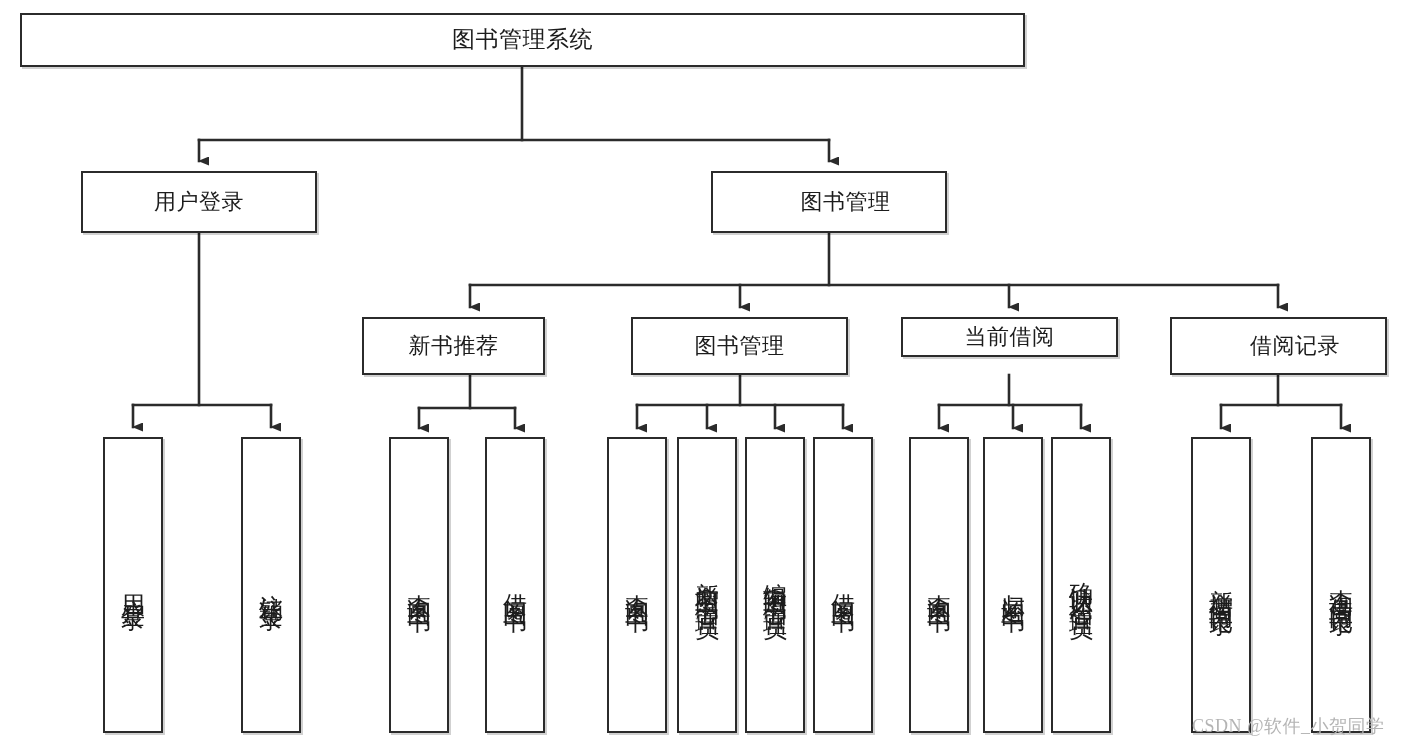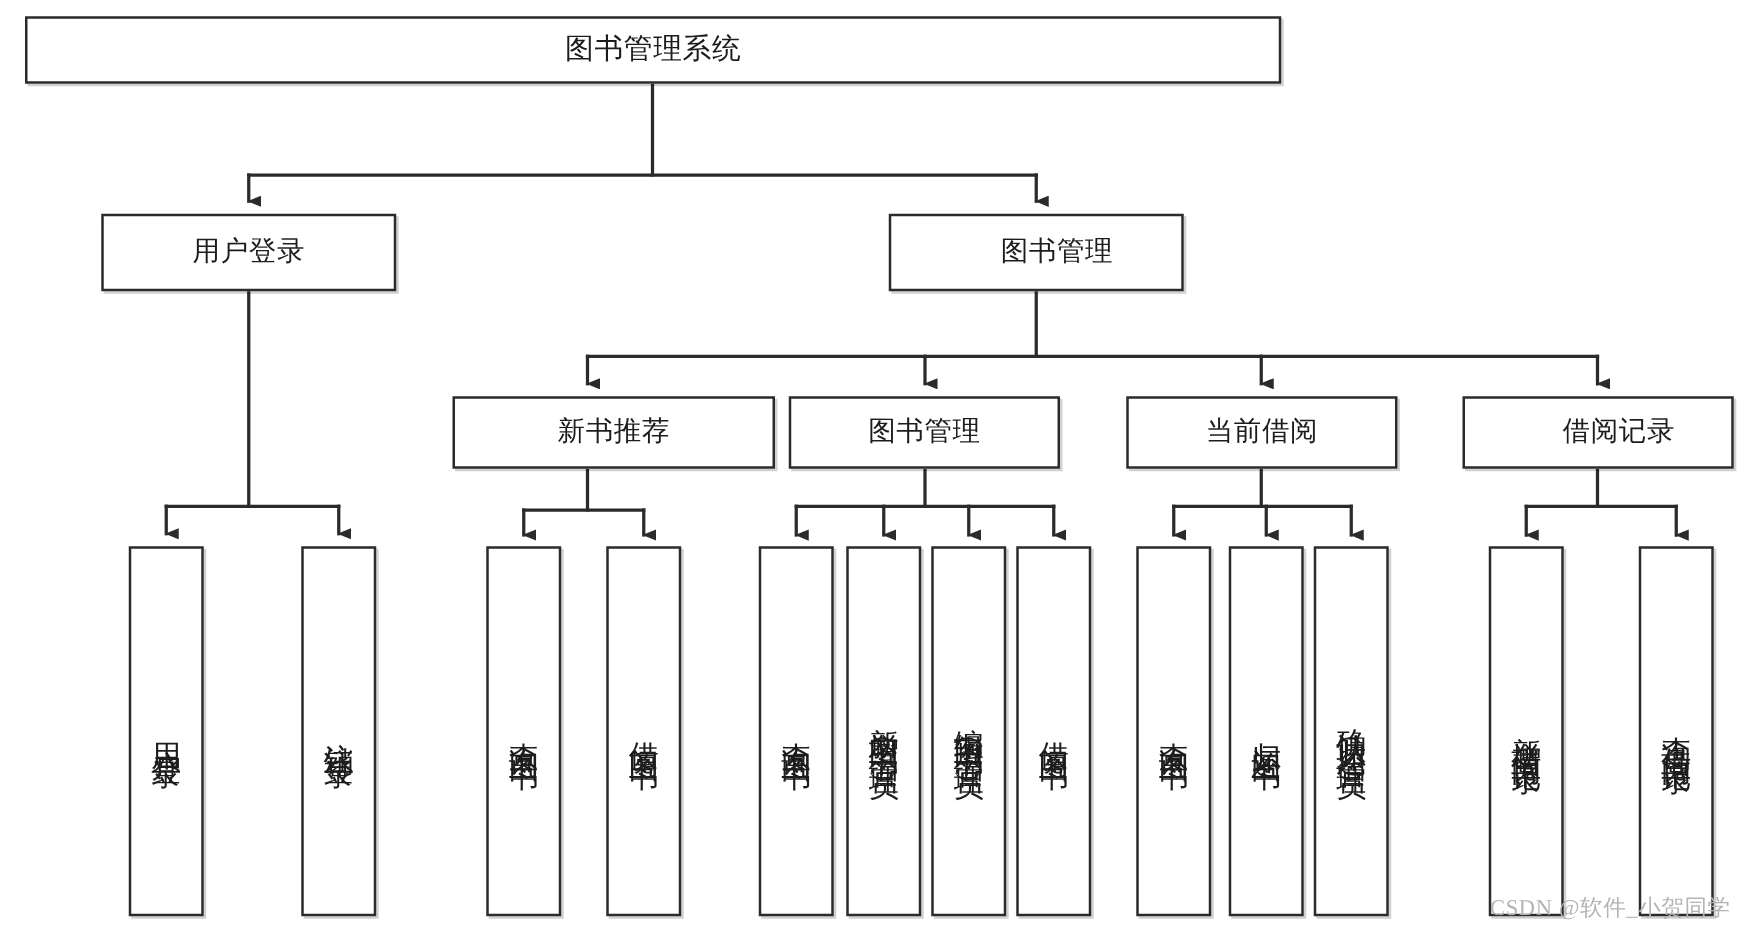--- a/index.html
+++ b/index.html
@@ -119,38 +119,38 @@
       <path d="M1013,405 L1013,428" marker-end="url(#arrowhead)"></path>
       <path d="M1081,405 L1081,428" marker-end="url(#arrowhead)"></path>
 
       <path d="M1278,375 L1278,405"></path>
       <path d="M1221,405 L1341,405"></path>
       <path d="M1221,405 L1221,428" marker-end="url(#arrowhead)"></path>
       <path d="M1341,405 L1341,428" marker-end="url(#arrowhead)"></path>
     </g>
   </svg>
 
-  <div class="node horizontal root" style="left:20px; top:13px; width:1005px; height:54px;">
+  <div class="node horizontal root" style="left:20px; top:13px; width:1005px; height:54px;font-family:Liberation Serif, serif;">
     <span class="label">图书管理系统</span>
   </div>
 
   <div class="node horizontal" style="left:81px; top:171px; width:236px; height:62px;">
     <span class="label">用户登录</span>
   </div>
   <div class="node horizontal" style="left:711px; top:171px; width:236px; height:62px;padding-left:33px;">
     <span class="label">图书管理</span>
   </div>
 
-  <div class="node horizontal" style="left:362px; top:317px; width:258px; height:58px;">
+  <div class="node horizontal" style="left:362px; top:317px; width:183px; height:58px;">
     <span class="label">新书推荐</span>
   </div>
   <div class="node horizontal" style="left:631px; top:317px; width:217px; height:58px;">
     <span class="label">图书管理</span>
   </div>
-  <div class="node horizontal" style="left:901px; top:317px; width:217px; height:58px;">
+  <div class="node horizontal" style="left:901px; top:317px; width:217px; height:40px;">
     <span class="label">当前借阅</span>
   </div>
   <div class="node horizontal" style="left:1170px; top:317px; width:217px; height:58px;padding-left:33px;">
     <span class="label">借阅记录</span>
   </div>
 
   <div class="node vertical" style="left:103px; top:437px; width:60px; height:296px;">
     <span class="label">用户登录</span>
   </div>
   <div class="node vertical" style="left:241px; top:437px; width:60px; height:296px;">

